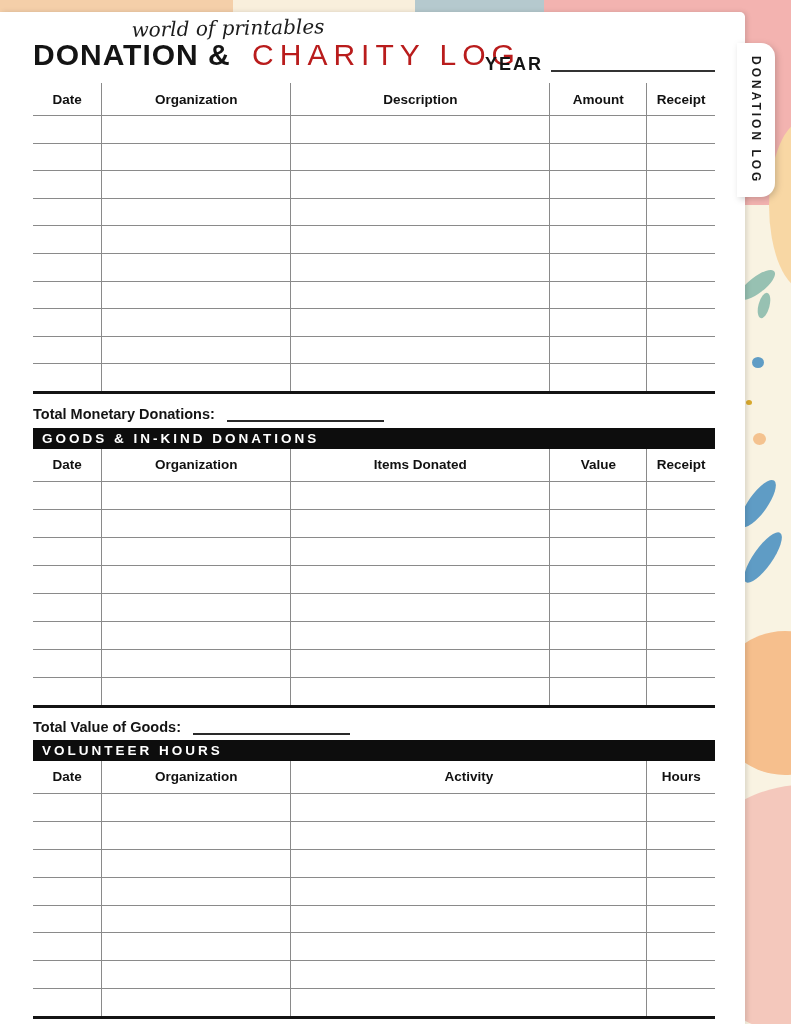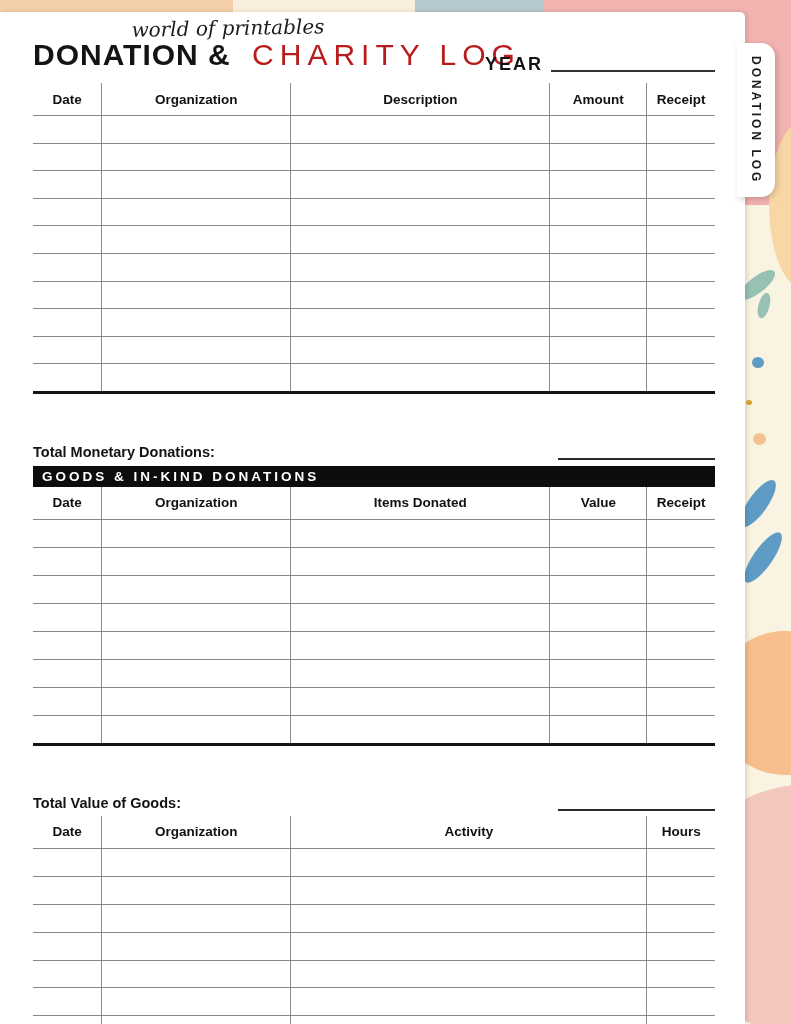--- a/index.html
+++ b/index.html
@@ -40,21 +40,21 @@
                font-size:13.5px;letter-spacing:3px;padding-left:9px;box-sizing:border-box;}
   table.log-table{width:100%;border-collapse:collapse;table-layout:fixed;border-bottom:3px solid #141414;}
   table.log-table th{font-size:13.5px;font-weight:bold;text-align:center;height:32px;
                      border-bottom:1px solid #8a8a8a;border-right:1px solid #8a8a8a;padding:0;}
   table.log-table th:last-child{border-right:none;}
   table.log-table td{border-bottom:1px solid #8a8a8a;border-right:1px solid #8a8a8a;padding:0;}
   table.log-table td:last-child{border-right:none;}
   table.log-table tr:last-child td{border-bottom:none;}
   .sec0 td{height:26.6px;} .sec1 td{height:27px;} .sec2 td{height:26.9px;}
 
-  .total-row{display:flex;justify-content:space-between;align-items:flex-end;margin-top:38px;}
+  .total-row{display:flex;justify-content:flex-start;align-items:flex-end;}
   .total-row.t0{height:34px;padding-bottom:6px;box-sizing:border-box;}
   .total-row.t1{height:32px;padding-bottom:5px;box-sizing:border-box;}
   .total-label{font-weight:bold;font-size:14.5px;color:#141414;}
   .total-line{height:13px;border-bottom:2px solid #2a2a2a;margin-left:12px;}
   .total-line.long{width:157px;}
 </style>
 </head>
 <body>
 
 <div id="canvas">
@@ -276,20 +276,23 @@
               </tr>
             </tbody>
           </table>
         <div class="total-row t1">
           <span class="total-label">Total Value of Goods:</span>
           <span class="total-line long"></span>
         </div>
       </div>
 
       <div>
+        <div class="section-bar">
+          <span>VOLUNTEER HOURS</span>
+        </div>
         <table class="log-table sec2">
             <colgroup>
               <col style="width: 10.1%;">
               <col style="width: 27.7%;">
               <col style="width: 52.2%;">
               <col style="width: 10%;">
             </colgroup>
             <thead>
               <tr>
                 <th>Date</th>

